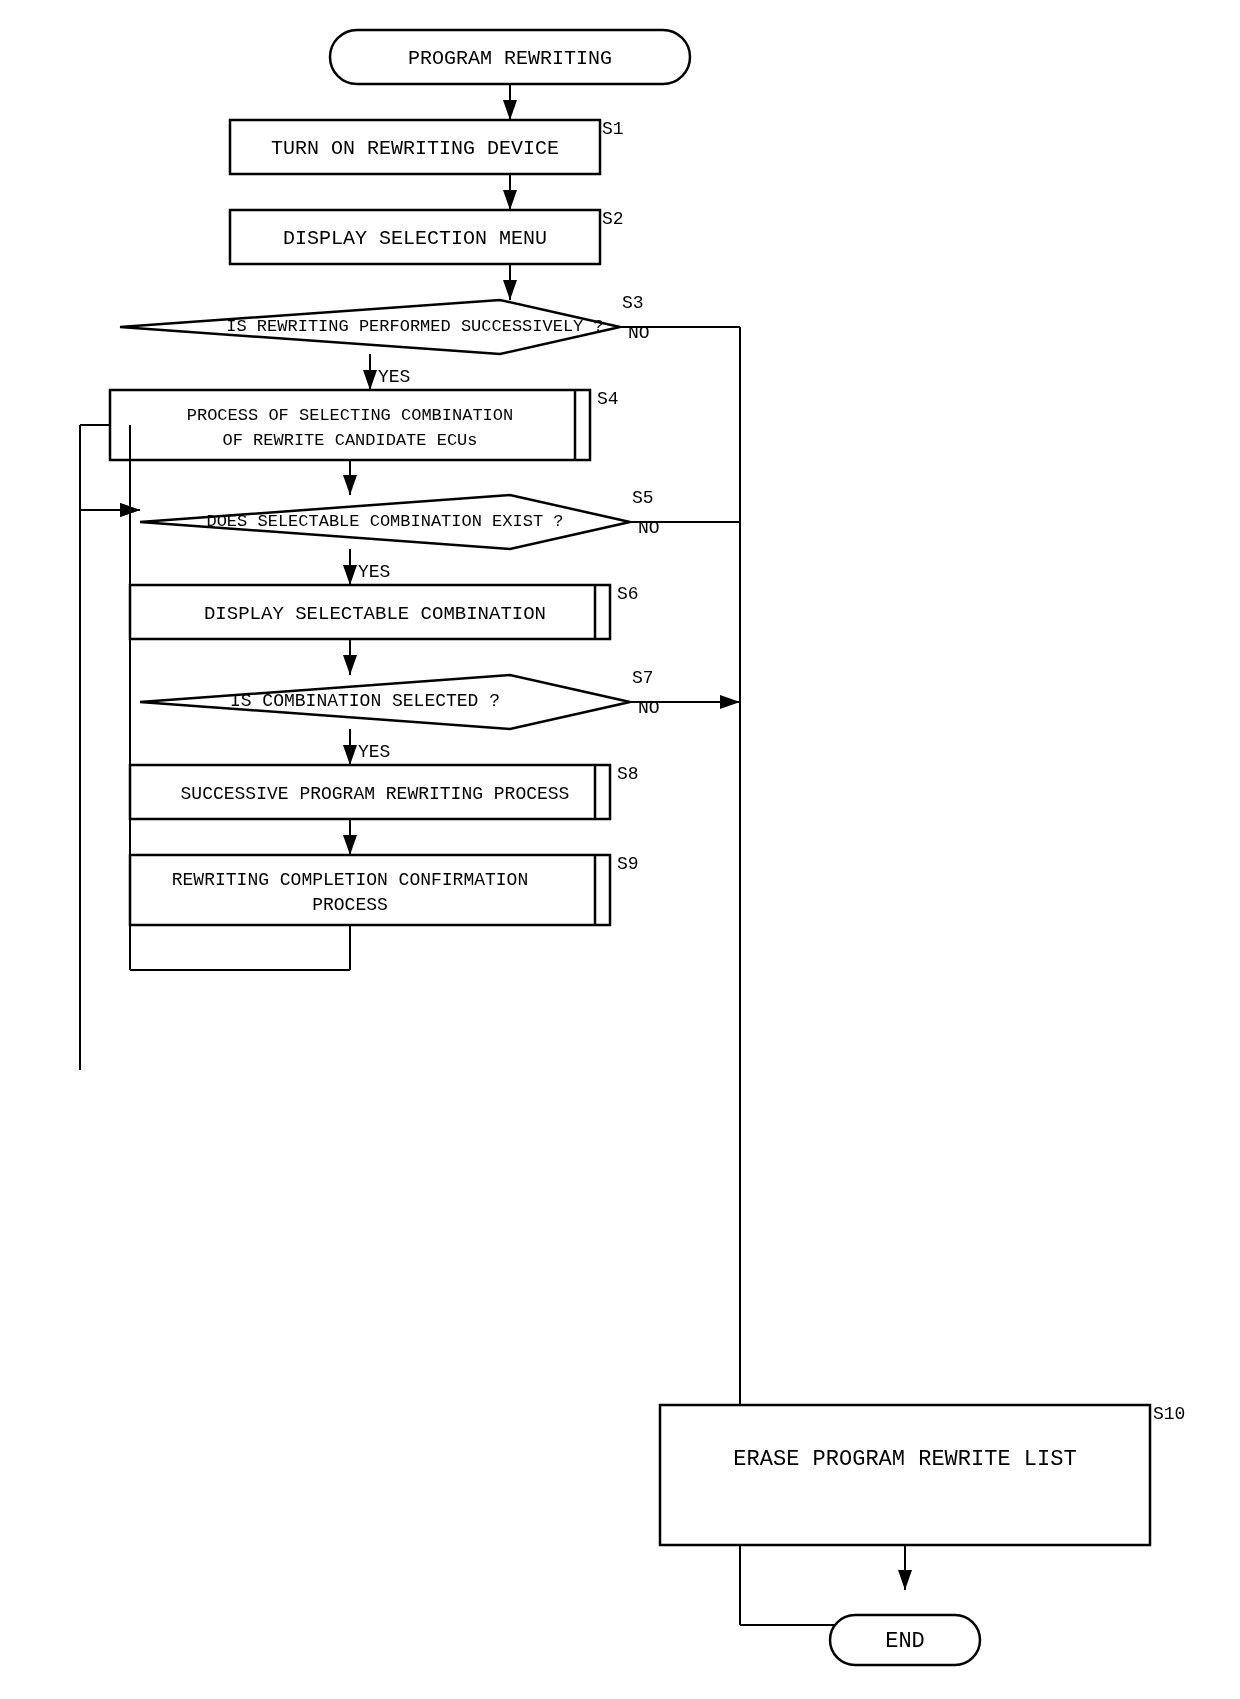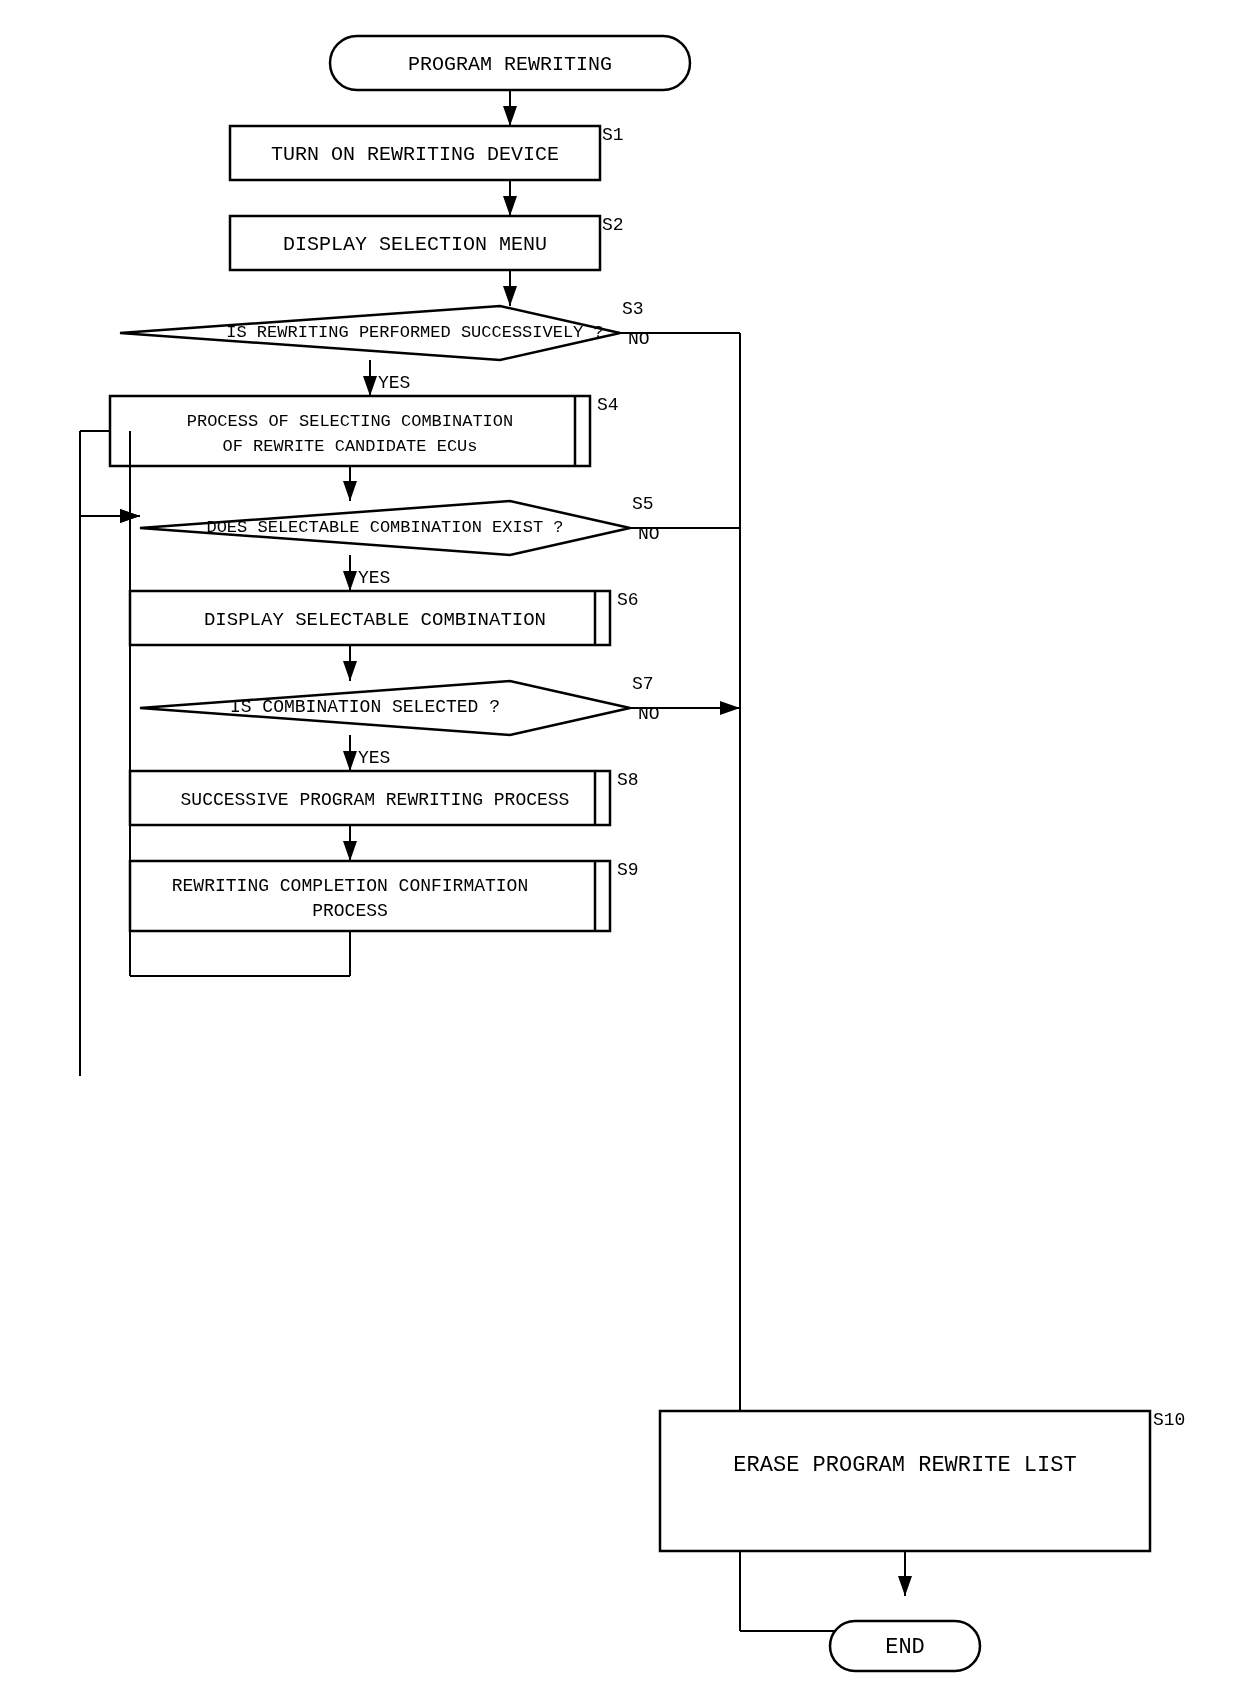--- a/index.html
+++ b/index.html
@@ -6,21 +6,21 @@
     body {
       background: #fff;
       font-family: 'Courier New', Courier, monospace;
       width: 1240px;
       height: 1699px;
       overflow: hidden;
       position: relative;
     }
     .flowchart {
       position: absolute;
-      top: 6px; left: 0;
+      top: 0; left: 0;
       width: 1240px;
       height: 1606px;
     }
     svg {
       width: 1240px;
       height: 1699px;
     }
   </style>
 </head>
 <body>

